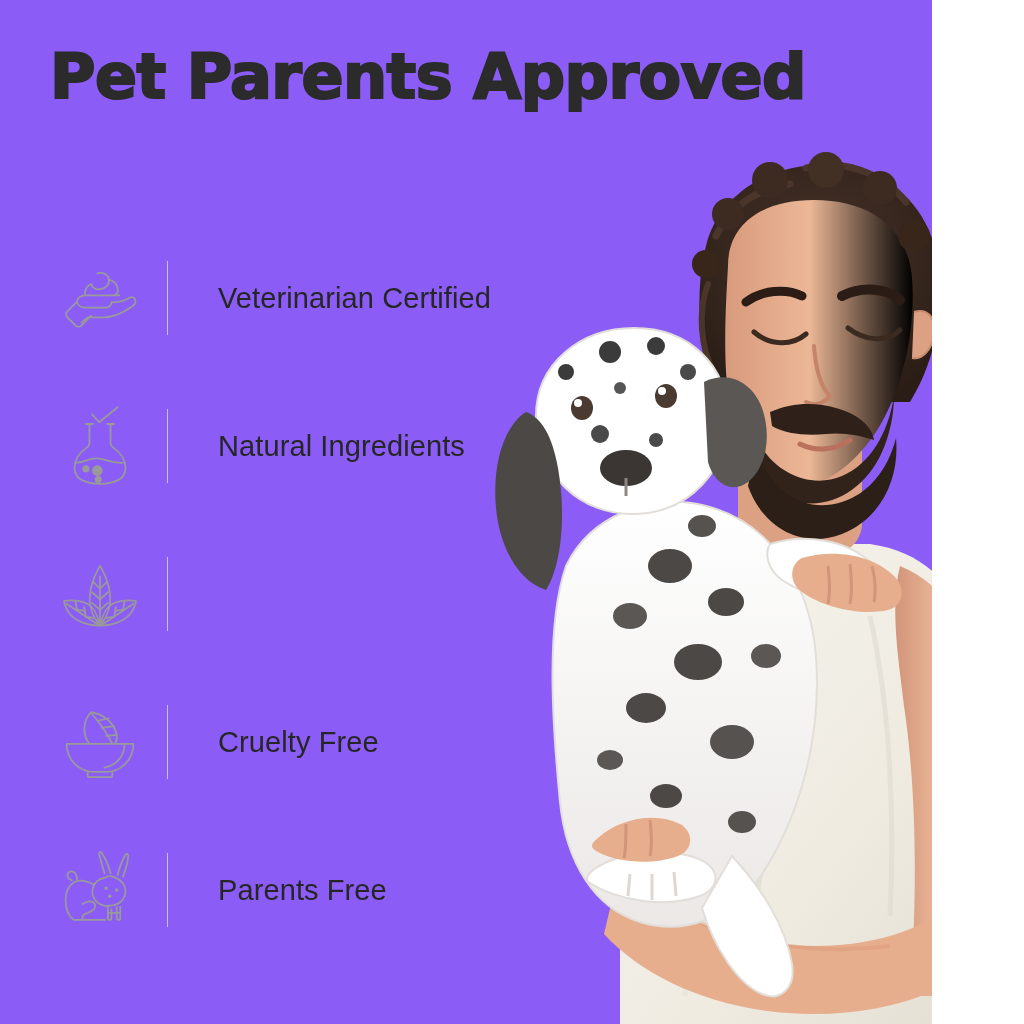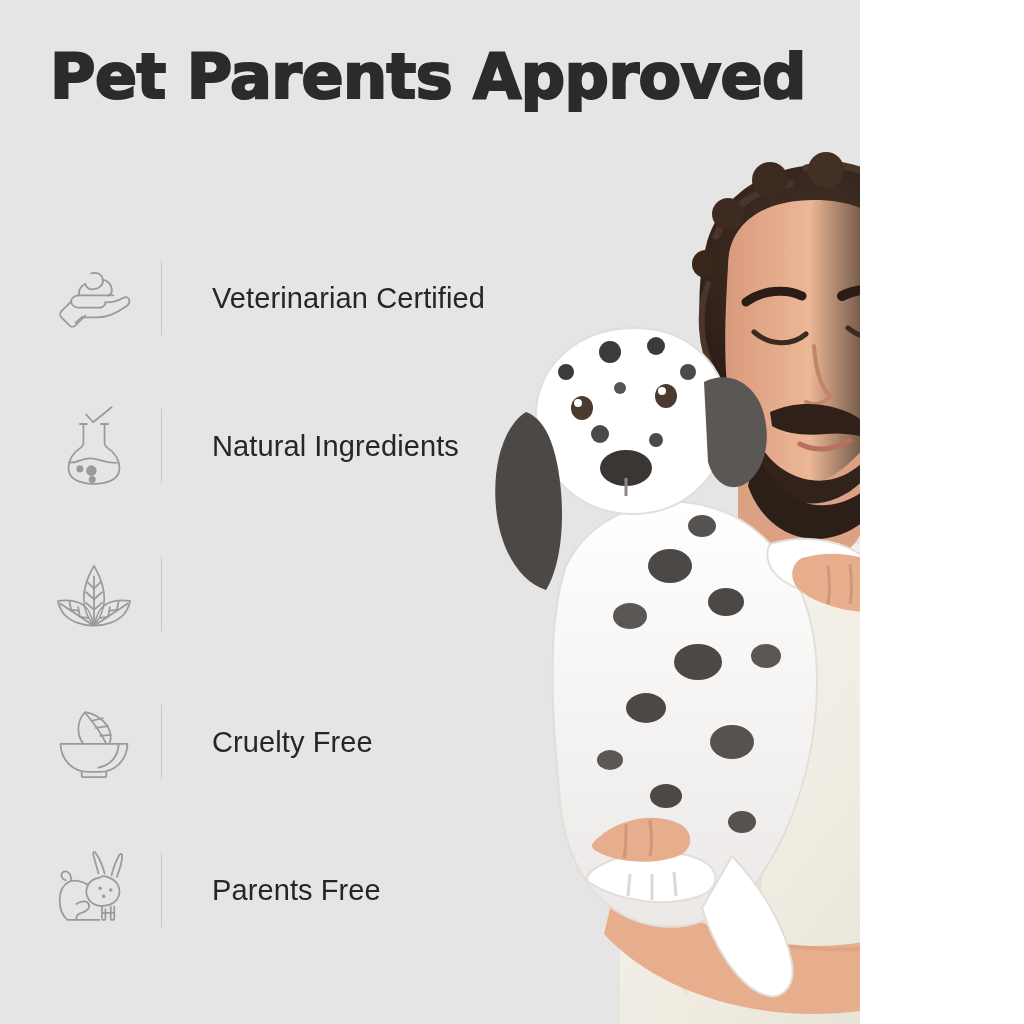--- a/index.html
+++ b/index.html
@@ -7,23 +7,23 @@
     margin: 0;
     padding: 0;
     background: #ffffff;
   }
   body {
     font-family: "Liberation Sans", sans-serif;
   }
 
   #canvas {
     position: relative;
-    width: 860px;
+    width: 932px;
     height: 1024px;
-    background: #e5e5e5;
+    background: #8b5cf6;
     overflow: hidden;
   }
 
   
   #page-title {
     position: absolute;
     left: 50px;
     top: 46px;
     font-family: "DejaVu Sans", sans-serif;
     font-weight: 700;
@@ -32,21 +32,21 @@
     letter-spacing: -0.5px;
     color: #2b2b2b;
     white-space: nowrap;
     -webkit-text-stroke: 2.2px #2b2b2b;
     paint-order: stroke fill;
   }
 
   
   #feature-list {
     position: absolute;
-    left: 6px;
+    left: 12px;
     top: 224px;
     width: 560px;
   }
   .feature-row {
     position: relative;
     display: flex;
     align-items: center;
     height: 148px;
   }
   .feature-icon {

